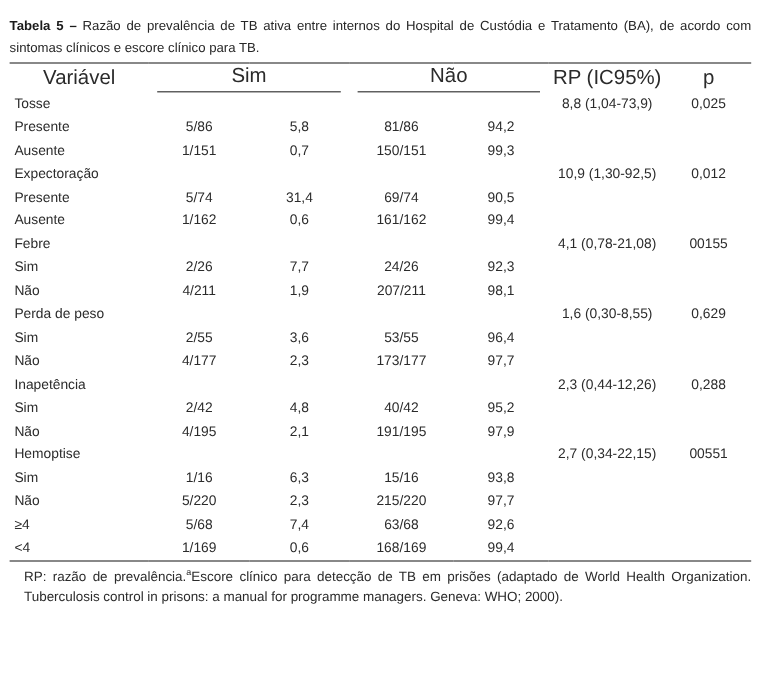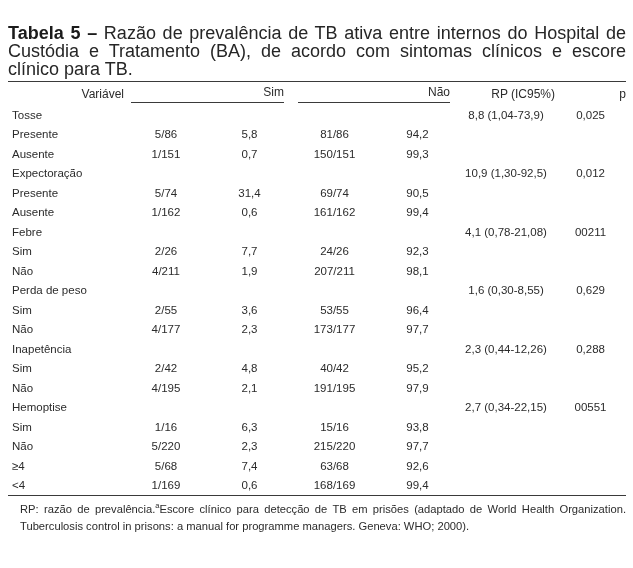--- a/index.html
+++ b/index.html
@@ -12,22 +12,22 @@
   }
   .page {
     box-sizing: border-box;
     width: 633px;
     height: 568px;
     padding: 9px 7px 0 8px;
     font-family: "Liberation Sans", "DejaVu Sans", sans-serif;
     color: #262626;
   }
   .title {
-    margin: 15px 0 3px 0;
-    font-size: 18px;
+    margin: 4px 0 3px 0;
+    font-size: 11px;
     line-height: 18px;
     text-align: justify;
     color: #262626;
   }
   .title .title-label {
     font-weight: bold;
     color: #1b1b1b;
   }
   table.tb {
     width: 618px;
@@ -40,22 +40,22 @@
   }
   col.c1 { width: 116px; }
   col.c2 { width: 84px; }
   col.c3 { width: 83px; }
   col.c4 { width: 87px; }
   col.c5 { width: 79px; }
   col.c6 { width: 98px; }
   col.c7 { width: 71px; }
   thead th {
     font-weight: normal;
-    font-size: 12px;
-    text-align: right;
+    font-size: 17px;
+    text-align: center;
     padding: 0;
     vertical-align: middle;
   }
   tr.hrow1 th { height: 23px; }
   tr.hrow2 th { height: 20px; }
   thead tr.hrow2 th { border-bottom: 1.4px solid #3a3a3a; }
   .grp-inner {
     border-bottom: 1px solid #3a3a3a;
     margin: 0 7px;
     padding-bottom: 3px;
@@ -179,21 +179,21 @@
     <td class="c-num"></td>
   </tr>
 
   <tr>
     <td class="c-var"><span>Febre</span><sup></sup></td>
     <td class="c-num"></td>
     <td class="c-num"></td>
     <td class="c-num"></td>
     <td class="c-num"></td>
     <td class="c-num">4,1 (0,78-21,08)</td>
-    <td class="c-num">00211</td>
+    <td class="c-num">00155</td>
   </tr>
 
   <tr>
     <td class="c-var"><span>Sim</span><sup></sup></td>
     <td class="c-num">2/26</td>
     <td class="c-num">7,7</td>
     <td class="c-num">24/26</td>
     <td class="c-num">92,3</td>
     <td class="c-num"></td>
     <td class="c-num"></td>

